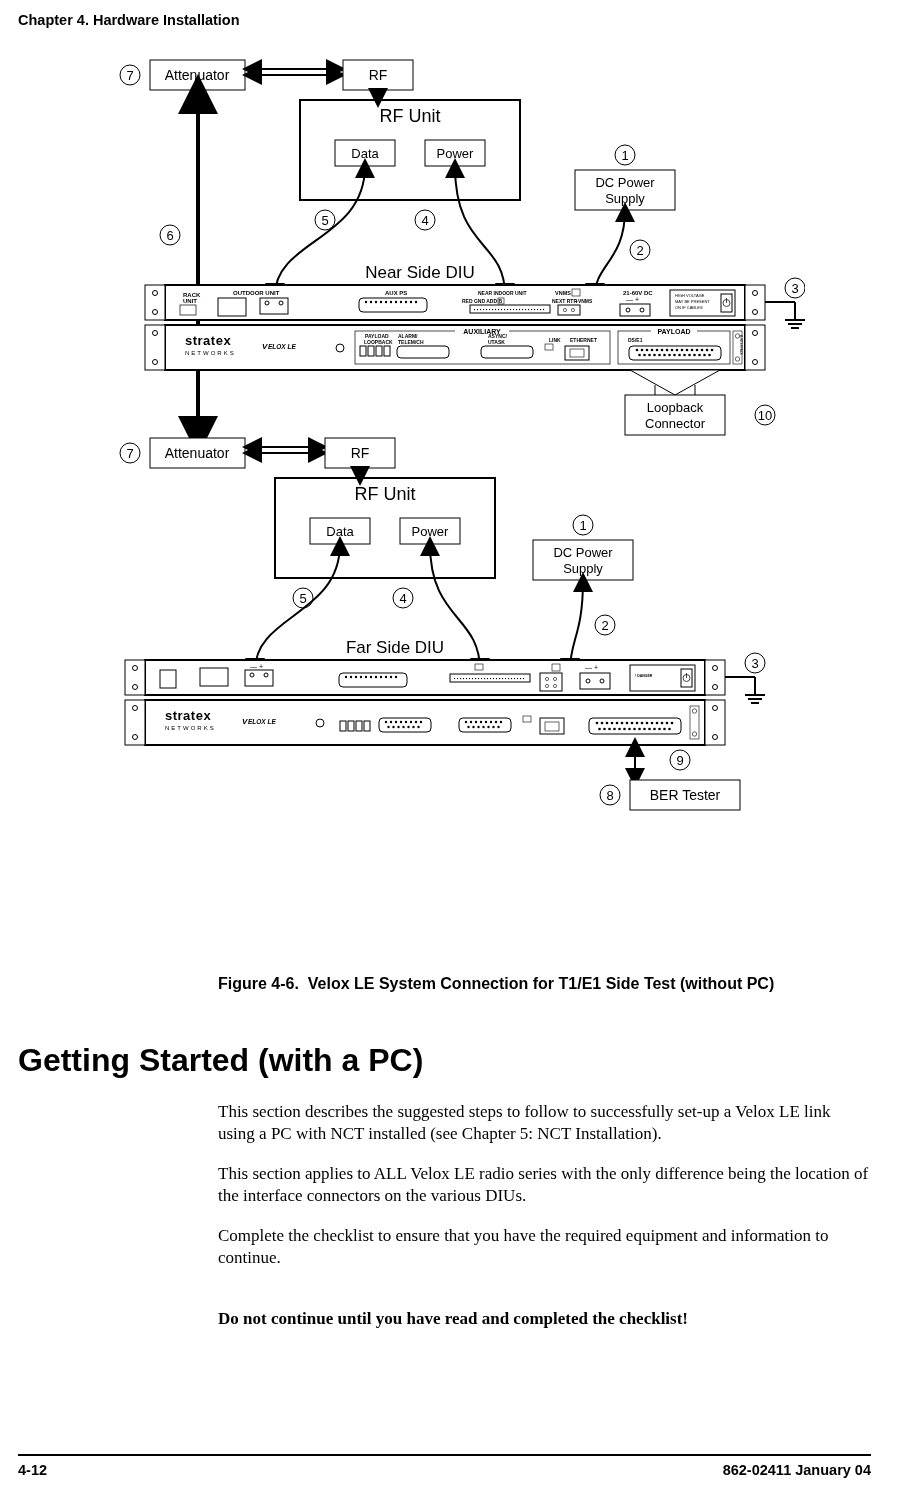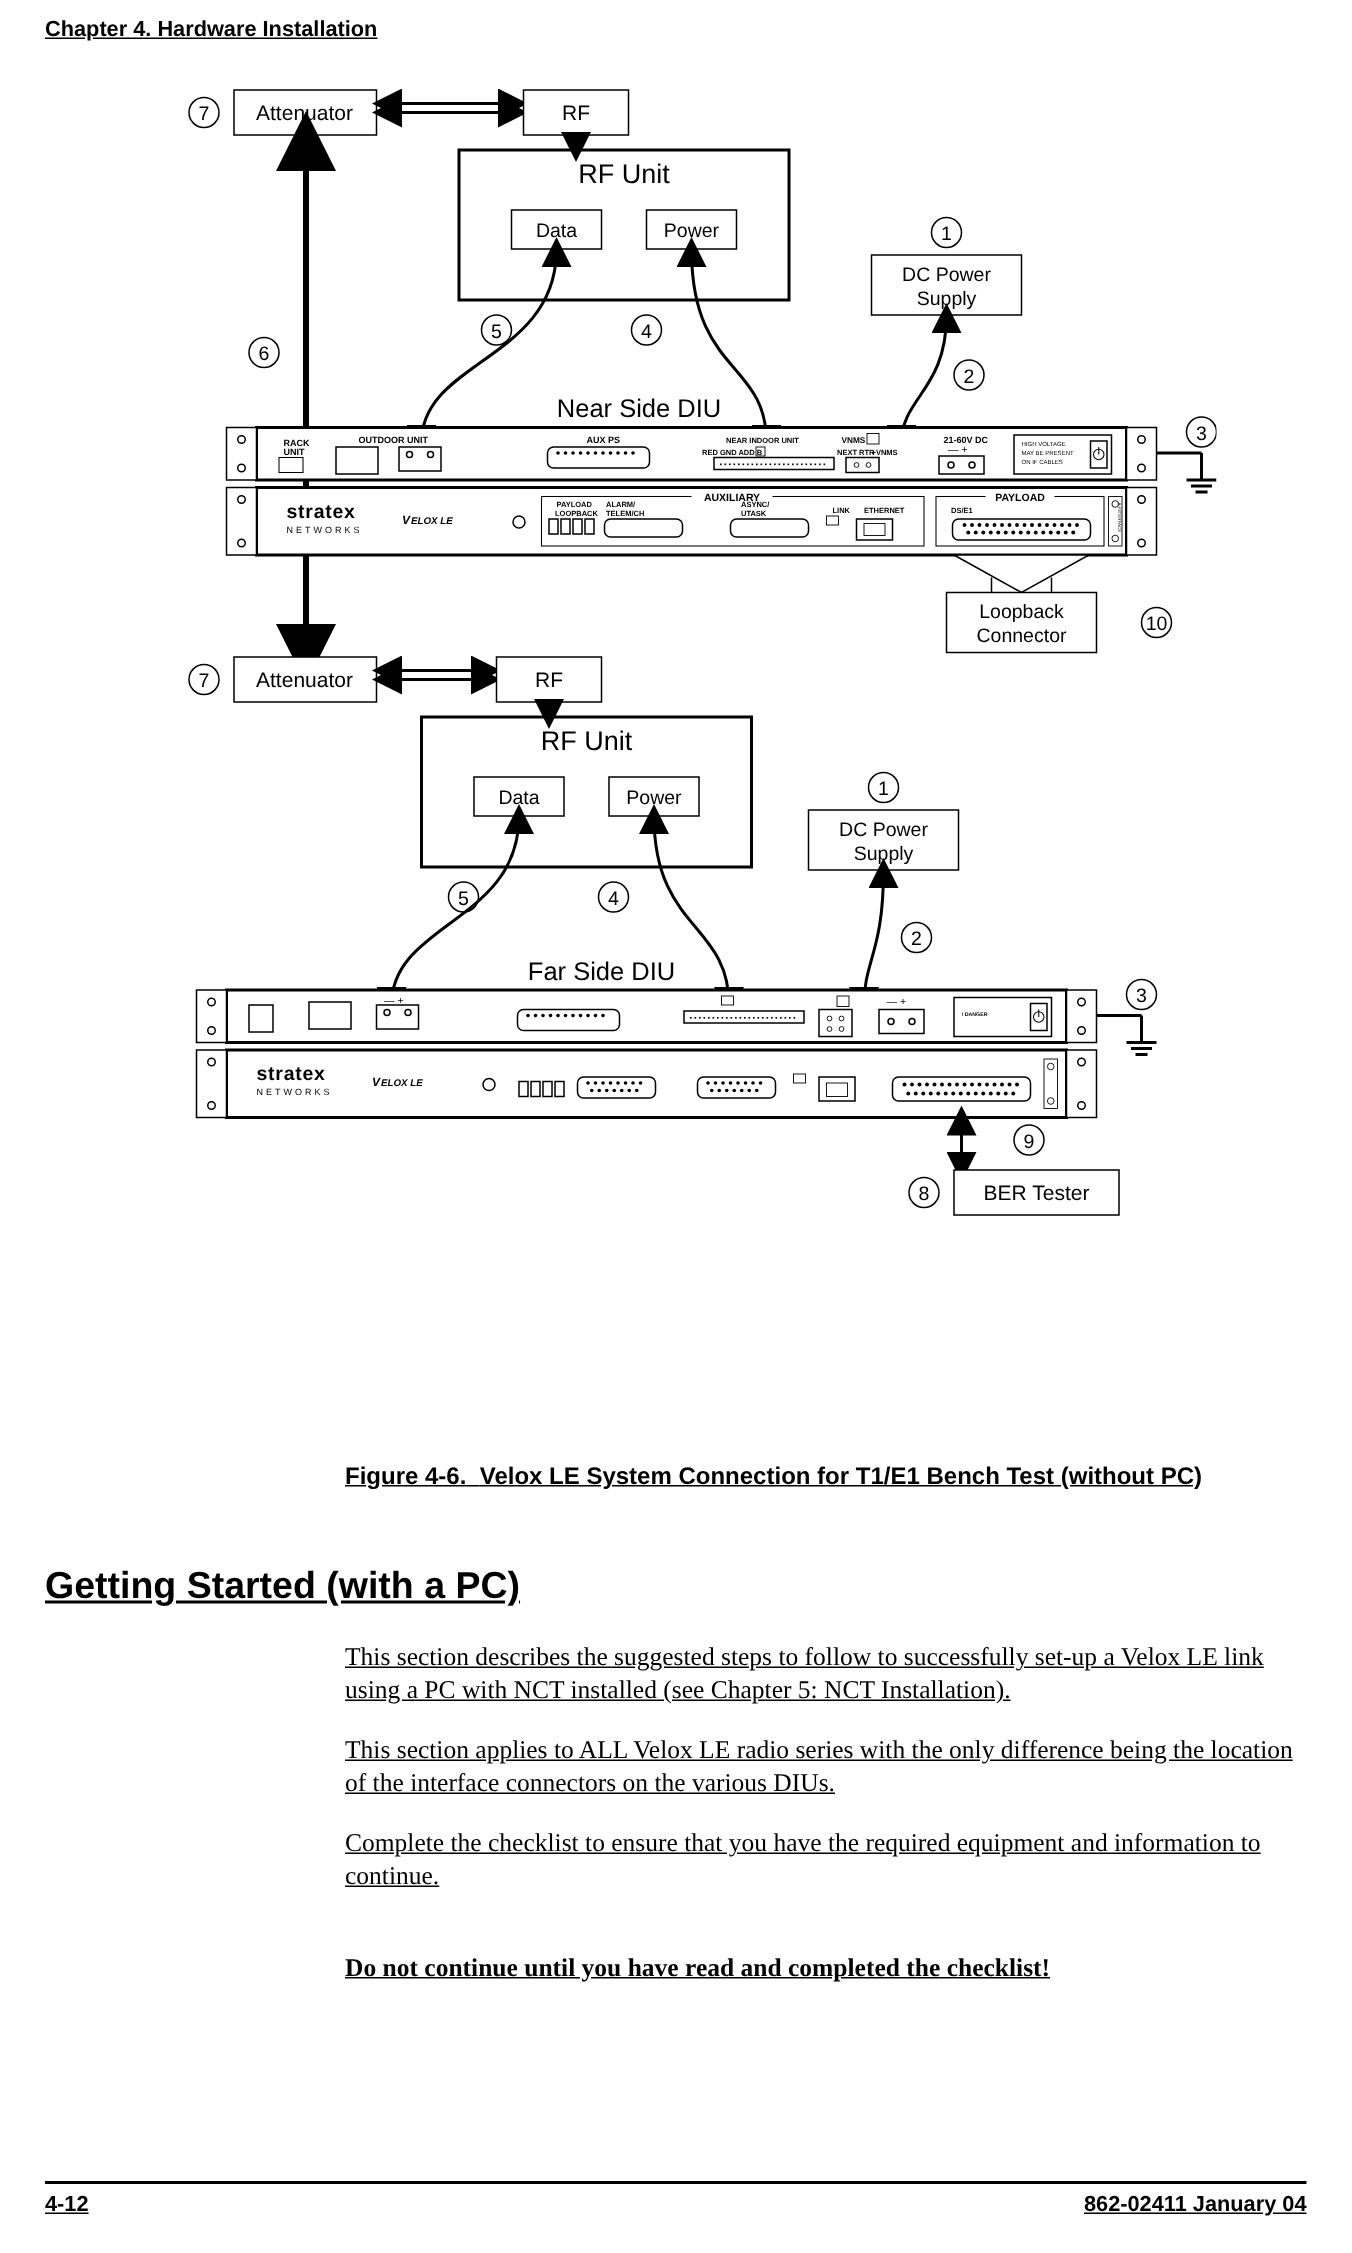--- a/index.html
+++ b/index.html
@@ -7,26 +7,25 @@
       margin: 0;
       padding: 0;
       font-family: "Times New Roman", Times, serif;
       background: #fff;
       width: 901px;
       min-height: 1502px;
       position: relative;
       box-sizing: border-box;
     }
     .page {
-      padding: 12px 30px 0 30px;
+      padding: 12px 30px 0 18px;
       box-sizing: border-box;
       min-height: 1502px;
       display: flex;
       flex-direction: column;
-      text-decoration: underline;
     }
     .chapter-header {
       font-family: Arial, Helvetica, sans-serif;
       font-weight: bold;
       font-size: 14.5px;
       margin: 0 0 6px 0;
     }
     .figure-wrap {
       text-align: center;
       margin-top: 6px;
@@ -38,21 +37,21 @@
       font-family: Arial, Helvetica, sans-serif;
       font-weight: bold;
       font-size: 16px;
       margin: 10px 0 0 200px;
       max-width: 670px;
       line-height: 1.25;
     }
     .section-title {
       font-family: Verdana, Arial, sans-serif;
       font-weight: bold;
-      font-size: 25px;
+      font-size: 32px;
       margin: 48px 0 22px 0;
     }
     .body-text {
       margin: 0 0 18px 200px;
       max-width: 670px;
       font-size: 17px;
       line-height: 1.3;
     }
     .body-text.bold { font-weight: bold; margin-top: 20px; }
     .footer {
@@ -536,21 +535,21 @@
       <circle cx="595" cy="720" r="10" fill="none" stroke="#000"></circle>
       <text x="595" y="725" text-anchor="middle" font-family="Arial" font-size="13">9</text>
       <circle cx="525" cy="755" r="10" fill="none" stroke="#000"></circle>
       <text x="525" y="760" text-anchor="middle" font-family="Arial" font-size="13">8</text>
       <rect x="545" y="740" width="110" height="30" fill="#fff" stroke="#000"></rect>
       <text x="600" y="760" text-anchor="middle" font-family="Arial" font-size="14">BER Tester</text>
     </svg>
   </div>
 
   <div class="caption">
-    <span>Figure 4-6.</span>&nbsp;&nbsp;<span>Velox LE System Connection for T1/E1 Bench Test (without PC)</span>
+    <span>Figure 4-6.</span>&nbsp;&nbsp;<span>Velox LE System Connection for T1/E1 Side Test (without PC)</span>
   </div>
 
   <div class="section-title">Getting Started (with a PC)</div>
 
   <p class="body-text">This section describes the suggested steps to follow to successfully set-up a Velox LE link using a PC with NCT installed (see Chapter 5: NCT Installation).</p>
   <p class="body-text">This section applies to ALL Velox LE radio series with the only difference being the location of the interface connectors on the various DIUs.</p>
   <p class="body-text">Complete the checklist to ensure that you have the required equipment and information to continue.</p>
   <p class="body-text bold">Do not continue until you have read and completed the checklist!</p>
 
   <div class="footer">

